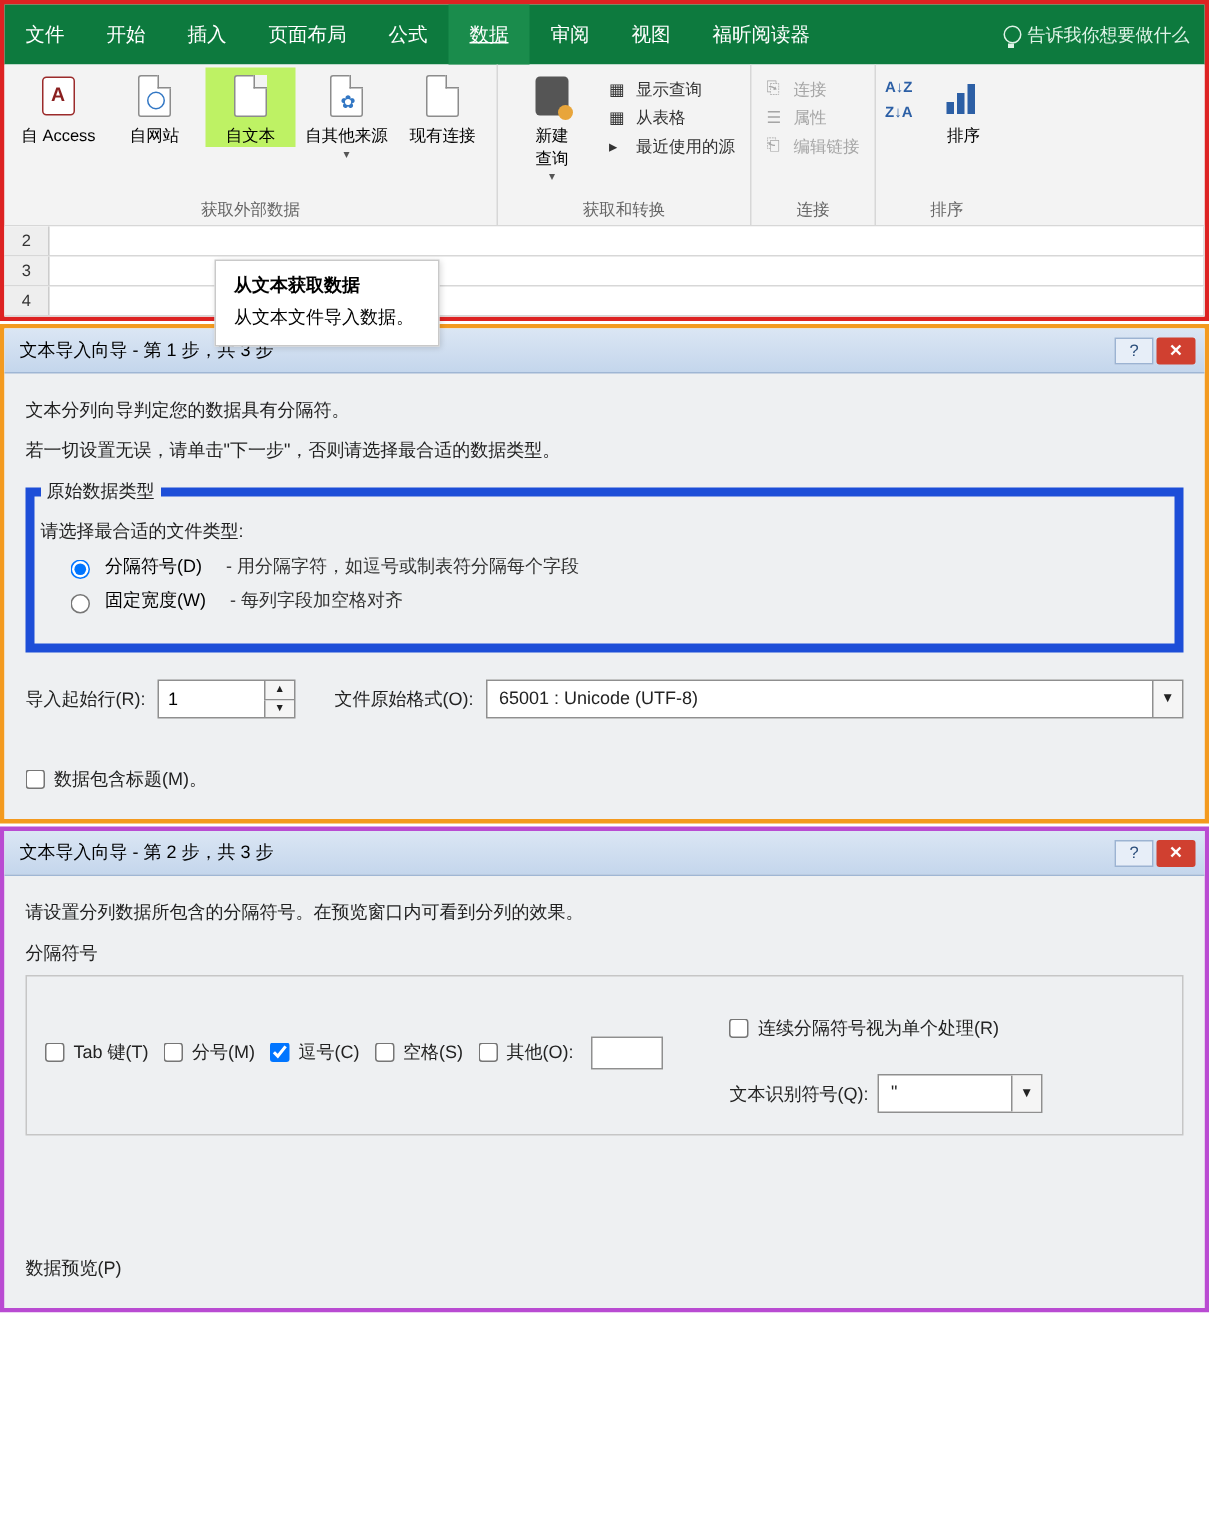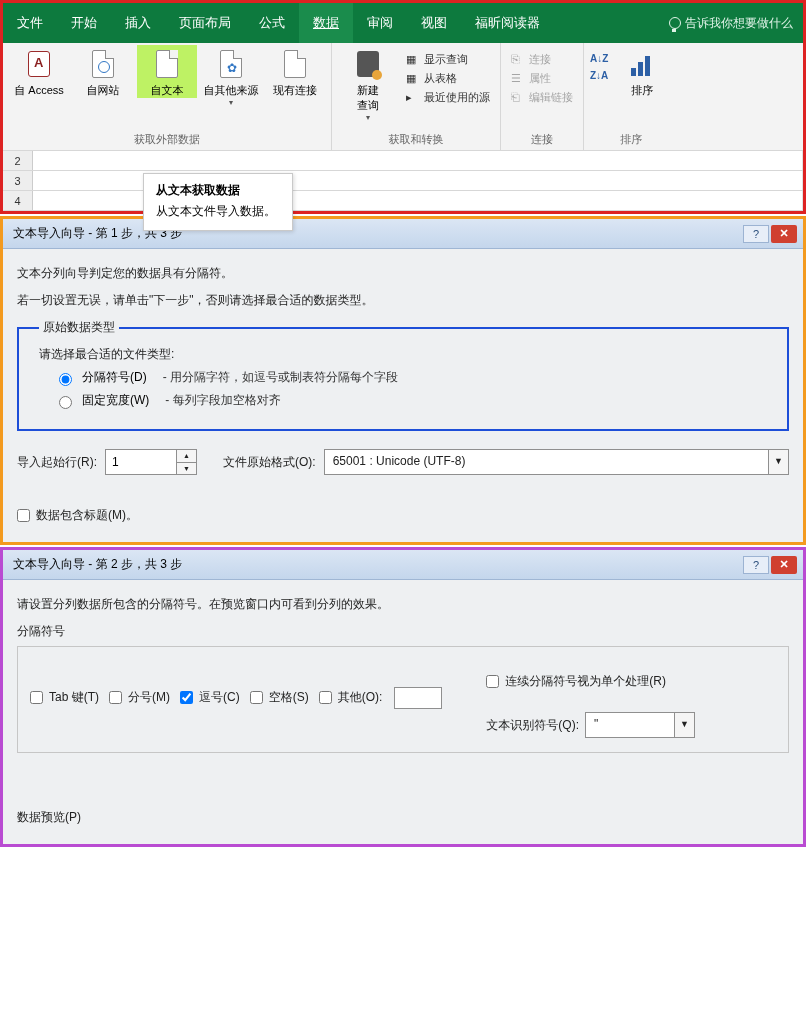--- a/index.html
+++ b/index.html
@@ -56,21 +56,21 @@
 .dlg-wrap1 { border:3px solid #f39a1f; margin-top:2px;}
 .dlg-wrap2 { border:3px solid #b94bd2; margin-top:2px;}
 .dlg { background:#eef0f2;}
 .dlg-title { background:linear-gradient(#dbe6f4,#c4d6ec); height:30px; display:flex; align-items:center; padding:0 6px 0 10px; font-size:12px; border-bottom:1px solid #9fb6d4;}
 .dlg-title span{flex:1;}
 .win-btn { width:26px; height:18px; margin-left:2px; display:flex; align-items:center; justify-content:center; font-size:11px;}
 .help-btn { background:#e7eef8; border:1px solid #9cb3d2; color:#2c4f7c;}
 .close-btn { background:#d04030; color:#fff; font-weight:bold; border-radius:2px;}
 .dlg-body { padding:12px 14px 18px; font-size:12px; color:#222;}
 .dlg-body p { margin:4px 0 10px;}
-fieldset{ border:2px solid #1d4ed8; padding:10px 20px 14px; margin-top:4px;}
+fieldset{ border:6px solid #1d4ed8; padding:10px 4px 14px; margin-top:4px;}
 legend{ font-size:12px; padding:0 4px;}
 .opt{ display:flex; align-items:flex-end; gap:10px; margin:6px 0 6px 20px;}
 .opt input{margin:0;}
 .opt-label{ color:#000;}
 .opt-desc{ color:#333; margin-left:6px;}
 .row-field{ display:flex; align-items:center; gap:8px; margin-top:18px;}
 .spin { width:92px; height:26px; border:1px solid #8f8f8f; display:flex;}
 .spin input{ border:none; width:70px; padding:0 6px; font-size:12px;}
 .spin .ar{ width:20px; display:flex; flex-direction:column;}
 .spin .ar div{ flex:1; border-left:1px solid #8f8f8f; font-size:7px; text-align:center; line-height:11px; background:#f5f5f5;}
@@ -80,21 +80,21 @@
 .combo .dd{ width:20px; border-left:1px solid #8f8f8f; background:#f5f5f5; text-align:center; line-height:22px; font-size:9px;}
 .chk-row{ display:flex; align-items:center; gap:6px; margin-top:32px;}
 
 
 .delim-box{ border:1px solid #c6c6c6; padding:10px 12px 14px; margin-top:6px; display:flex; gap:44px;}
 .chkcol{ display:flex; flex-direction:row; gap:10px;}
 .chk{ display:flex; align-items:center; gap:6px;}
 .other-in{ width:48px; height:22px; border:1px solid #8f8f8f; margin-left:6px;}
 .rside{ display:flex; flex-direction:column; gap:22px; padding-top:16px;}
 .rside .combo{ width:110px; flex:none;}
-.preview-lbl{ margin-top:56px;}
+.preview-lbl{ margin-top:80px;}
 </style>
 </head>
 <body>
 
 <div class="ribbon-wrap" style="position:relative;">
   <div class="tabs">
     <div class="tab">文件</div>
     <div class="tab">开始</div>
     <div class="tab">插入</div>
     <div class="tab">页面布局</div>

